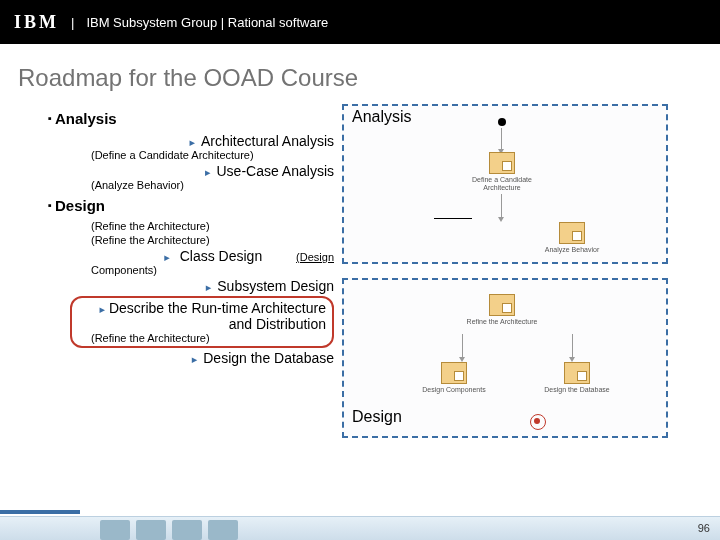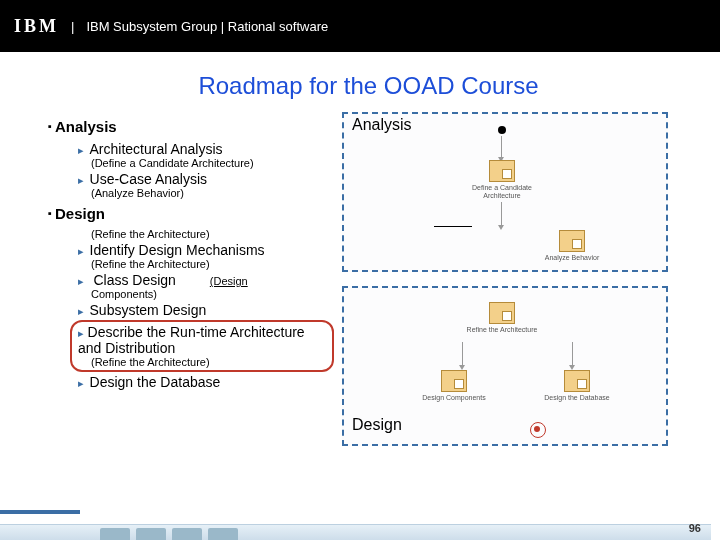--- a/index.html
+++ b/index.html
@@ -5,21 +5,21 @@
   * { box-sizing: border-box; margin: 0; padding: 0; }
   body {
     width: 720px;
     height: 540px;
     font-family: Arial, Helvetica, sans-serif;
     background: #fff;
     position: relative;
     overflow: hidden;
   }
   .header {
-    height: 52px;
+    height: 44px;
     background: #000;
     display: flex;
     align-items: center;
     padding: 0 14px;
     gap: 12px;
   }
   .ibm-logo {
     color: #fff;
     font-family: Georgia, 'Times New Roman', serif;
     font-weight: bold;
@@ -28,25 +28,24 @@
   }
   .header-sep {
     color: #fff;
     font-size: 13px;
   }
   .header-text {
     color: #fff;
     font-size: 13px;
   }
   .title {
-    color: #1d4ed8;
+    color: #737373;
     font-size: 24px;
     font-weight: normal;
     margin: 20px 1px 12px 18px;
-    text-align: center;
   }
   .content {
     display: flex;
     padding: 0 34px;
     gap: 8px;
   }
   .left {
     width: 300px;
   }
   .section-head {
@@ -62,20 +61,21 @@
     position: relative;
     top: -2px;
   }
   .item {
     margin-left: 44px;
     margin-bottom: 2px;
   }
   .item-title {
     font-size: 14px;
     color: #000;
+    text-align: right;
   }
   .item-title::before {
     content: "▸";
     color: #3b6ea5;
     font-size: 11px;
     margin-right: 6px;
   }
   .item-sub {
     font-size: 11px;
     color: #000;
@@ -182,25 +182,24 @@
   .reddot-target::after {
     content: "";
     position: absolute;
     left: 6px; top: 6px;
     width: 6px; height: 6px;
     background: #c0392b;
     border-radius: 50%;
   }
   .footer {
     position: absolute;
-    bottom: 0; left: 0; right: 9px;
-    height: 16px;
+    bottom: 0; left: 0; right: 0;
+    height: 24px;
     background: linear-gradient(#e6f0f7, #cdddea);
     border-top: 1px solid #bcd0e0;
-    font-weight: bold;
   }
   .footer-img {
     position: absolute;
     left: 100px; top: 3px;
     width: 160px; height: 20px;
     display: flex;
     gap: 6px;
   }
   .footer-img span {
     width: 30px; height: 20px;
@@ -254,21 +253,20 @@
       <div class="item-title">Use-Case Analysis</div>
       <div class="item-sub">(Analyze Behavior)</div>
     </div>
 
     <div class="section-head">Design</div>
 
     <div class="item">
       <div class="item-sub">(Refine the Architecture)</div>
     </div>
     <div class="item">
-      <div class="item-title">Identify Design Mechanisms</div>
       <div class="item-sub">(Refine the Architecture)</div>
     </div>
     <div class="item">
       <div class="item-title">
         <span>Class Design</span>
         <span class="inline-sub">(Design</span>
       </div>
       <div class="item-sub">Components)</div>
     </div>
     <div class="item">

